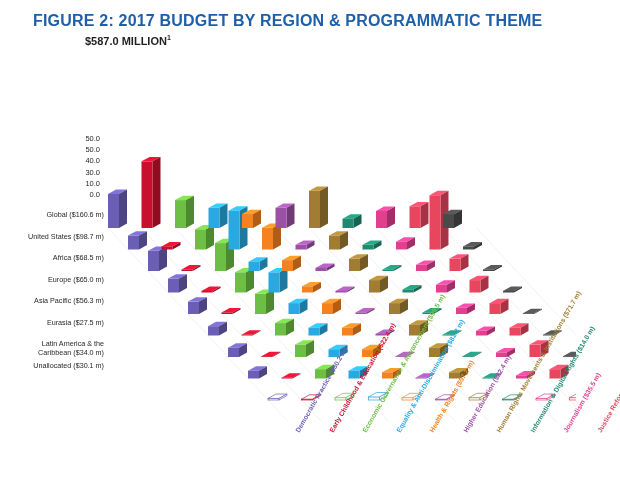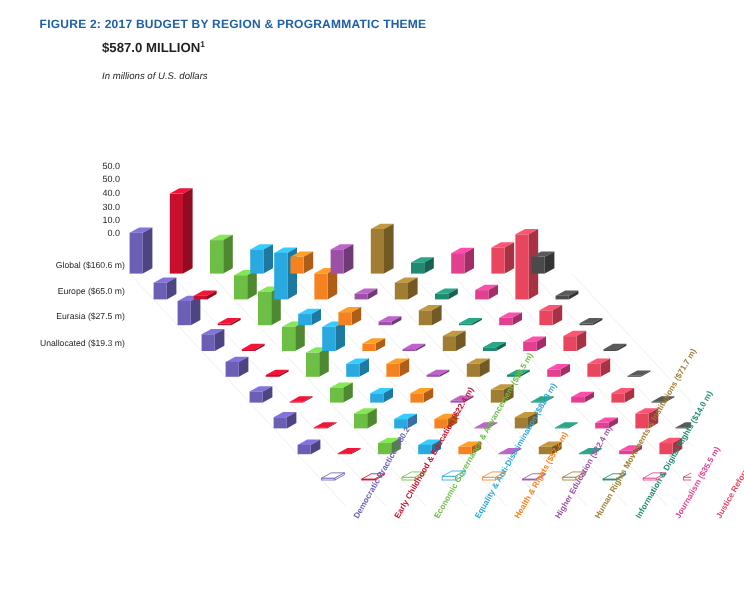--- a/index.html
+++ b/index.html
@@ -6,21 +6,21 @@
   body{
     width:620px;height:494px;
     background:#ffffff;
     font-family:"Liberation Sans", sans-serif;
     color:#231f20;
     position:relative;
     overflow:hidden;
   }
   .title-block{position:absolute;left:33px;top:14px;width:520px;}
   .fig-title{
-    font-size:10px;font-weight:bold;letter-spacing:.2px;
+    font-size:16px;font-weight:bold;letter-spacing:.2px;
     color:#1f5fa9;text-transform:uppercase;line-height:14px;
   }
   .fig-amount{
     font-size:11px;font-weight:bold;color:#231f20;
     margin-top:6px;margin-left:52px;
   }
   .fig-amount sup{font-size:7px;vertical-align:super;}
   .fig-units{
     font-size:8px;font-style:italic;color:#231f20;
     margin-top:12px;margin-left:52px;
@@ -30,21 +30,21 @@
   .chart{position:absolute;left:0;top:100px;width:620px;height:394px;}
 
   
   .yaxis{position:absolute;left:64px;top:33px;width:36px;text-align:right;}
   .yaxis div{font-size:7.5px;line-height:11.2px;color:#231f20;}
 
   
   .regions{position:absolute;left:18px;top:110px;width:86px;text-align:right;}
   .regions .reg{
     font-size:7.2px;line-height:9px;color:#231f20;
-    height:21.5px;display:flex;flex-direction:column;justify-content:center;
+    height:21.5px;display:flex;flex-direction:column;justify-content:flex-start;
     align-items:flex-end;
   }
 
   
   .plot{position:absolute;left:96px;top:10px;width:480px;height:330px;}
   svg{display:block;}
 
   
   .themes{position:absolute;left:0;top:0;width:620px;height:394px;pointer-events:none;}
   .theme-lbl{
@@ -56,46 +56,57 @@
   }
 </style>
 </head>
 <body>
 
 <div class="title-block">
   <div class="fig-title">FIGURE 2: 2017 BUDGET BY REGION &amp; PROGRAMMATIC THEME</div>
   <div class="fig-amount">
     <span>$587.0 MILLION</span><sup>1</sup>
   </div>
-  <div class="fig-units">In millions of U.S. dollars</div>
 </div>
 
 <div class="chart">
 
   <div class="yaxis">
     <div>50.0</div>
     <div>50.0</div>
     <div>40.0</div>
     <div>30.0</div>
     <div>10.0</div>
     <div>0.0</div>
   </div>
 
   <div class="regions">
     <div class="reg">
       <span>Global ($160.6 m)</span>
     </div>
     <div class="reg">
+      <span>United States ($98.7 m)</span>
+    </div>
+    <div class="reg">
+      <span>Africa ($68.5 m)</span>
+    </div>
+    <div class="reg">
       <span>Europe ($65.0 m)</span>
     </div>
     <div class="reg">
+      <span>Asia Pacific ($56.3 m)</span>
+    </div>
+    <div class="reg">
       <span>Eurasia ($27.5 m)</span>
     </div>
     <div class="reg">
-      <span>Unallocated ($19.3 m)</span>
+      <span>Latin America &amp; the Caribbean ($34.0 m)</span>
+    </div>
+    <div class="reg">
+      <span>Unallocated ($30.1 m)</span>
     </div>
   </div>
 
   <div class="plot">
     <svg id="plot-svg" width="480" height="330" viewBox="0 0 480 330">
         <g>
           <line x1="12" y1="118" x2="192" y2="311.5" stroke="#dcdcdc" stroke-width="0.4"></line>
           <line x1="45.5" y1="118" x2="225.5" y2="311.5" stroke="#dcdcdc" stroke-width="0.4"></line>
           <line x1="79" y1="118" x2="259" y2="311.5" stroke="#dcdcdc" stroke-width="0.4"></line>
           <line x1="112.5" y1="118" x2="292.5" y2="311.5" stroke="#dcdcdc" stroke-width="0.4"></line>

